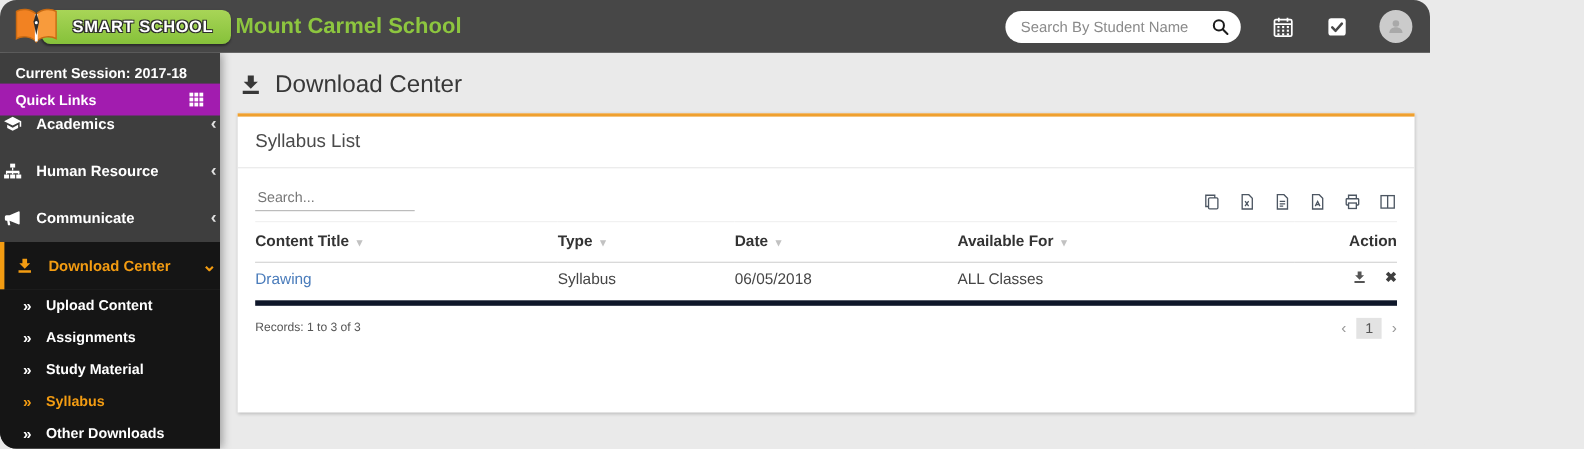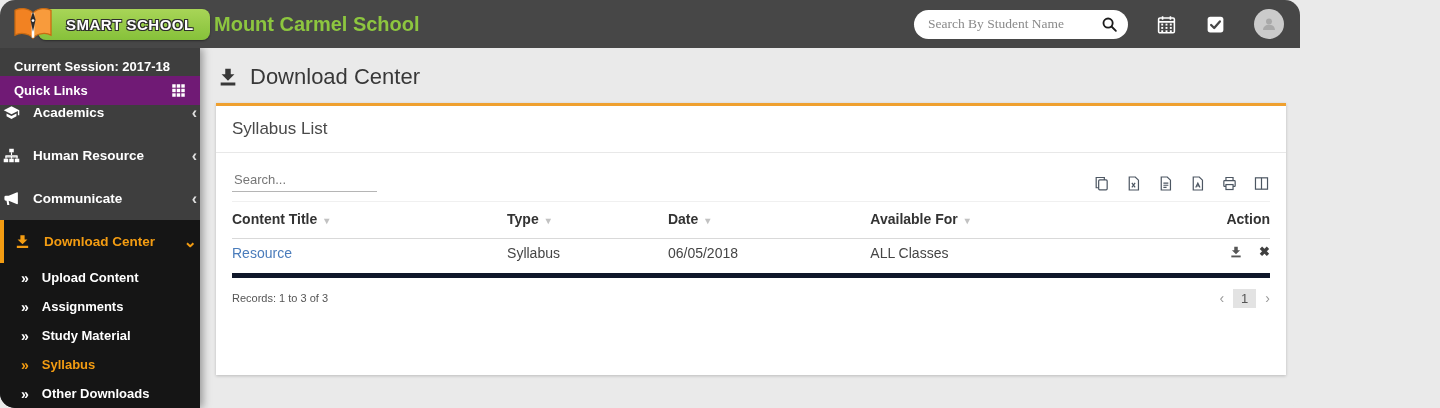--- a/index.html
+++ b/index.html
@@ -11,30 +11,30 @@
   .header { position:absolute; top:0; left:0; right:0; height:48px; background:#474747; display:flex; align-items:center; z-index:30; }
   .logo { position:relative; width:200px; height:48px; display:flex; align-items:center; }
   .logo-book { position:absolute; left:12px; top:6px; width:42px; height:36px; z-index:2; }
   .logo-pill { margin-left:38px; height:31px; display:flex; align-items:center; padding:0 16px 0 28px; border-radius:8px;
                background:linear-gradient(#a8d557,#86c13a); box-shadow:0 1px 2px rgba(0,0,0,.4); }
   .logo-text { color:#fff; font-size:15px; font-weight:bold; letter-spacing:.5px; white-space:nowrap;
                text-shadow:-1px -1px 0 #2d2d2d, 1px -1px 0 #2d2d2d, -1px 1px 0 #2d2d2d, 1px 1px 0 #2d2d2d; }
   .school-name { color:#8dc63f; font-size:20px; font-weight:bold; margin-left:14px; }
   .header-right { margin-left:auto; display:flex; align-items:center; gap:28px; margin-right:16px; }
   .search-pill { display:flex; align-items:center; background:#fff; border-radius:15px; height:29px; width:214px; padding:0 10px 0 14px; }
-  .search-pill input { border:none; outline:none; flex:1; font-size:13.5px; color:#555; font-family:Liberation Serif, serif; min-width:0; background:transparent; }
+  .search-pill input { border:none; outline:none; flex:1; font-size:13.5px; color:#555; font-family:Liberation Sans, sans-serif; min-width:0; background:transparent; }
   .search-pill input::placeholder { color:#8a8a8a; }
   .hicon { width:21px; height:21px; color:#fff; display:block; cursor:pointer; }
   .avatar { width:30px; height:30px; border-radius:50%; background:#cbcbcb; display:flex; align-items:center; justify-content:center; cursor:pointer; }
 
   
   .sidebar { position:absolute; top:48px; left:0; bottom:0; width:200px; background:#3e3e3e; z-index:20;
              box-shadow:3px 0 8px rgba(0,0,0,.35); display:flex; flex-direction:column; overflow:hidden; }
   .session { padding:11px 14px 2px; color:#fff; font-size:13px; font-weight:bold; }
-  .quick-links { position:relative; z-index:3; background:#701a75; display:flex; align-items:flex-end; justify-content:space-between;
+  .quick-links { position:relative; z-index:3; background:#a21caf; display:flex; align-items:flex-end; justify-content:space-between;
                  padding:7px 14px; color:#fff; font-size:13px; font-weight:bold; cursor:pointer; }
   .quick-links svg { width:15px; height:15px; color:#fff; }
   .menu { margin-top:-14px; position:relative; z-index:1; display:flex; flex-direction:column; }
   .menu-item { height:43px; display:flex; align-items:center; padding:0 3px; color:#fff; font-size:13.5px; font-weight:bold; cursor:pointer; }
   .menu-item svg { width:17px; height:17px; margin-right:13px; flex:none; }
   .menu-item .chev { margin-left:auto; font-size:16px; line-height:1; color:#e0e0e0; }
   .menu-item.active { background:#151515; color:#f39c12; border-left:4px solid #f39c12; padding-left:10px; }
   .menu-item.active .chev { color:#f39c12; }
   .submenu { background:#151515; flex:1; display:flex; flex-direction:column; }
   .submenu-item { height:29px; display:flex; align-items:center; padding-left:21px; color:#fff; font-size:13px; font-weight:bold; cursor:pointer; }
@@ -261,21 +261,21 @@
             <tr>
               <th><span>Content Title</span><span class="sort">▾</span></th>
               <th><span>Type</span><span class="sort">▾</span></th>
               <th><span>Date</span><span class="sort">▾</span></th>
               <th><span>Available For</span><span class="sort">▾</span></th>
               <th class="num-action"><span>Action</span></th>
             </tr>
           </thead>
           <tbody>
             <tr>
-              <td class="cell-link">Resource</td>
+              <td class="cell-link">Drawing</td>
               <td>Syllabus</td>
               <td>06/05/2018</td>
               <td>ALL Classes</td>
               <td class="cell-action">
                 <span class="action-icons">
                   <svg viewBox="0 0 24 24" fill="currentColor">
                       <path d="M19 9h-4V3H9v6H5l7 7 7-7z"></path>
                       <path d="M4 18h16v3.2H4z"></path>
                     </svg>
                   <span class="x-icon">✖</span>

